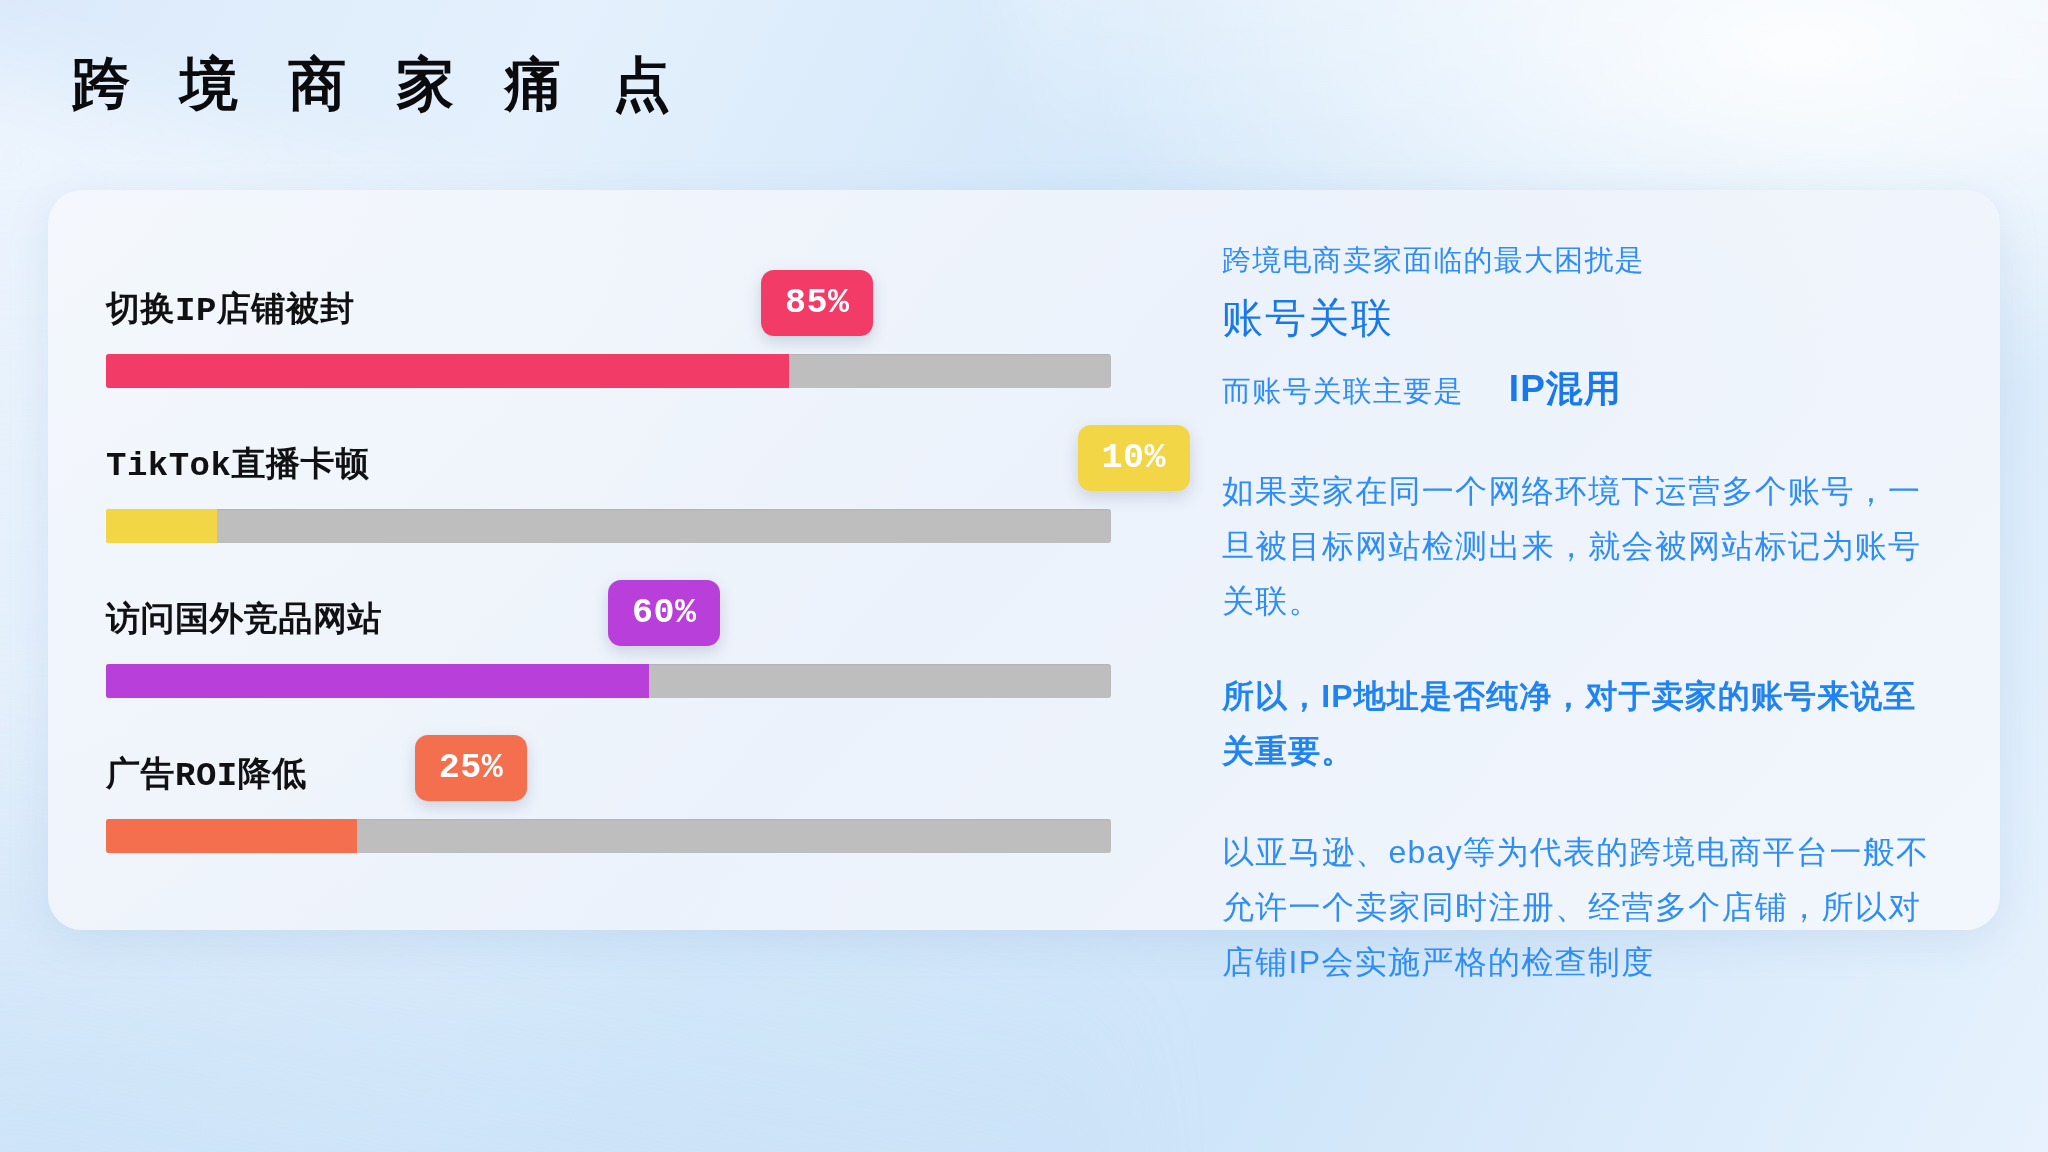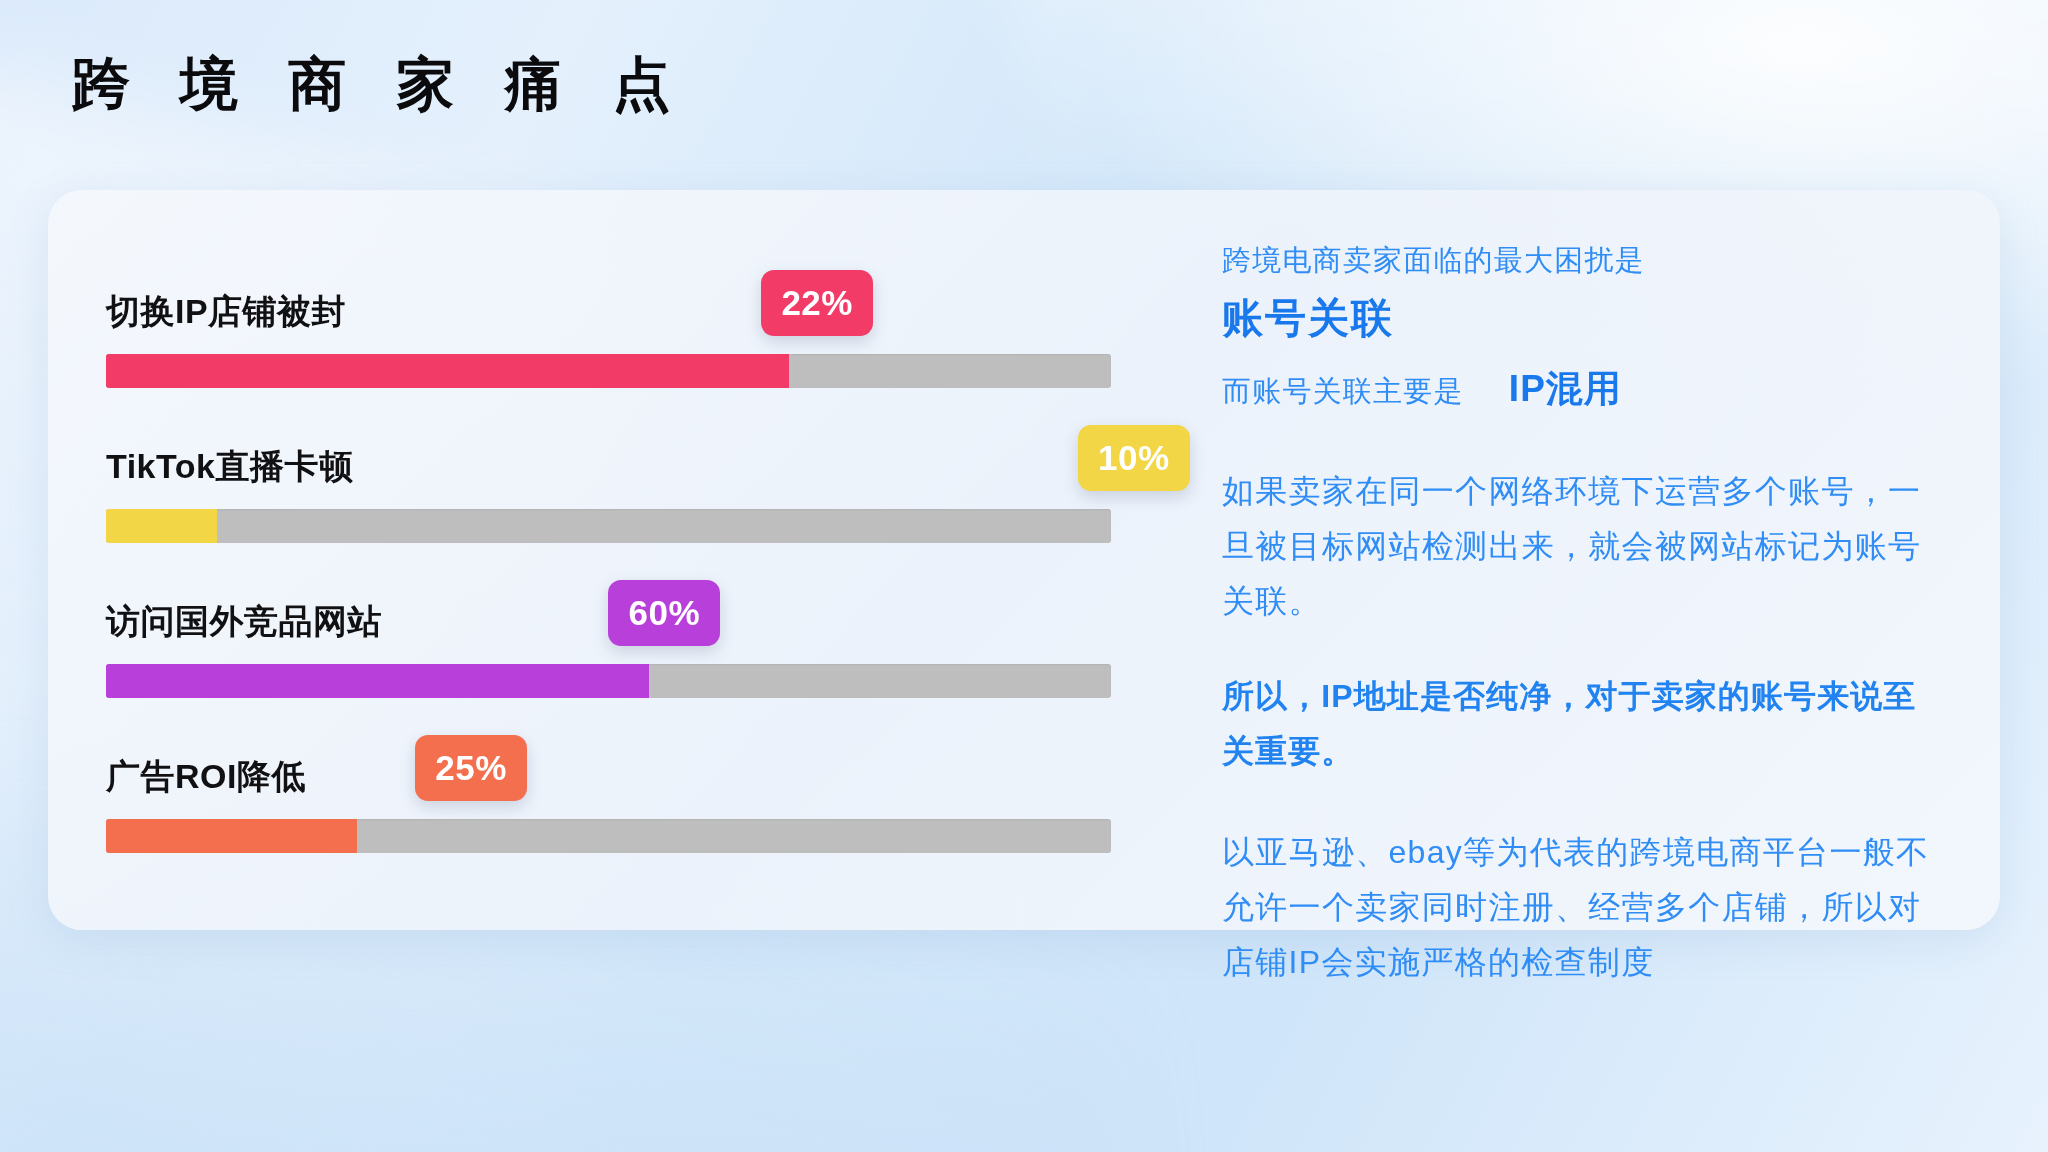--- a/index.html
+++ b/index.html
@@ -42,21 +42,21 @@
 
   
   .card {
     position:absolute; left:48px; top:190px;
     width:1952px; height:740px;
     background:linear-gradient(135deg, rgba(244,248,253,.96) 0%, rgba(238,243,251,.93) 48%, rgba(243,247,253,.96) 100%);
     border-radius:34px;
     box-shadow:0 10px 40px rgba(120,160,205,.18);
     display:flex;
   }
-  .card-left  { width:1150px; padding:62px 0 0 58px; position:relative; }
+  .card-left  { width:1150px; padding:62px 0 0 58px; position:relative;font-family:Liberation Mono, monospace; }
   .card-right { flex:1; padding:48px 70px 16px 24px; }
 
   
   .bar-row { position:relative; height:155px; }
   .bar-head {
     position:relative; height:84px;
     display:flex; align-items:flex-end;
   }
   .bar-label {
     font-size:34px; font-weight:900; color:#111114;
@@ -82,21 +82,21 @@
     position:absolute; left:0; top:0; bottom:0;
     border-radius:3px 0 0 3px;
   }
 
   
   .rt-line {
     color:#2f8df5; font-size:29px; line-height:1.55;
     letter-spacing:1.2px; font-weight:500;
   }
   .rt-strong-lg {
-    color:#1878ec; font-size:41px; font-weight:700;
+    color:#1878ec; font-size:41px; font-weight:400;
     letter-spacing:2px; line-height:1.45; margin:6px 0 12px;
   }
   .rt-mixed {
     color:#2f8df5; font-size:29px; letter-spacing:1.2px;
     font-weight:500; line-height:1.55;
   }
   .rt-mixed b {
     color:#1878ec; font-size:37px; font-weight:900;
     letter-spacing:1px;
     margin-left:36px;
@@ -118,21 +118,21 @@
 
 <h1 class="page-title">跨 境 商 家 痛 点</h1>
 
 <div class="card">
 
   <div class="card-left">
 
     <div class="bar-row">
       <div class="bar-head">
         <span class="bar-label">切换IP店铺被封</span>
-        <span class="bar-badge" id="badge0" style="background: rgb(242, 59, 102); left: 60%;">22%</span>
+        <span class="bar-badge" id="badge0" style="background: rgb(242, 59, 102); left: 60%;">85%</span>
       </div>
       <div class="bar-track">
         <div class="bar-fill" id="fill0" style="width: 68%; background: rgb(242, 59, 102);"></div>
       </div>
     </div>
 
     <div class="bar-row">
       <div class="bar-head">
         <span class="bar-label">TikTok直播卡顿</span>
         <span class="bar-badge" id="badge1" style="background: rgb(242, 214, 69); left: 89%;">10%</span>

